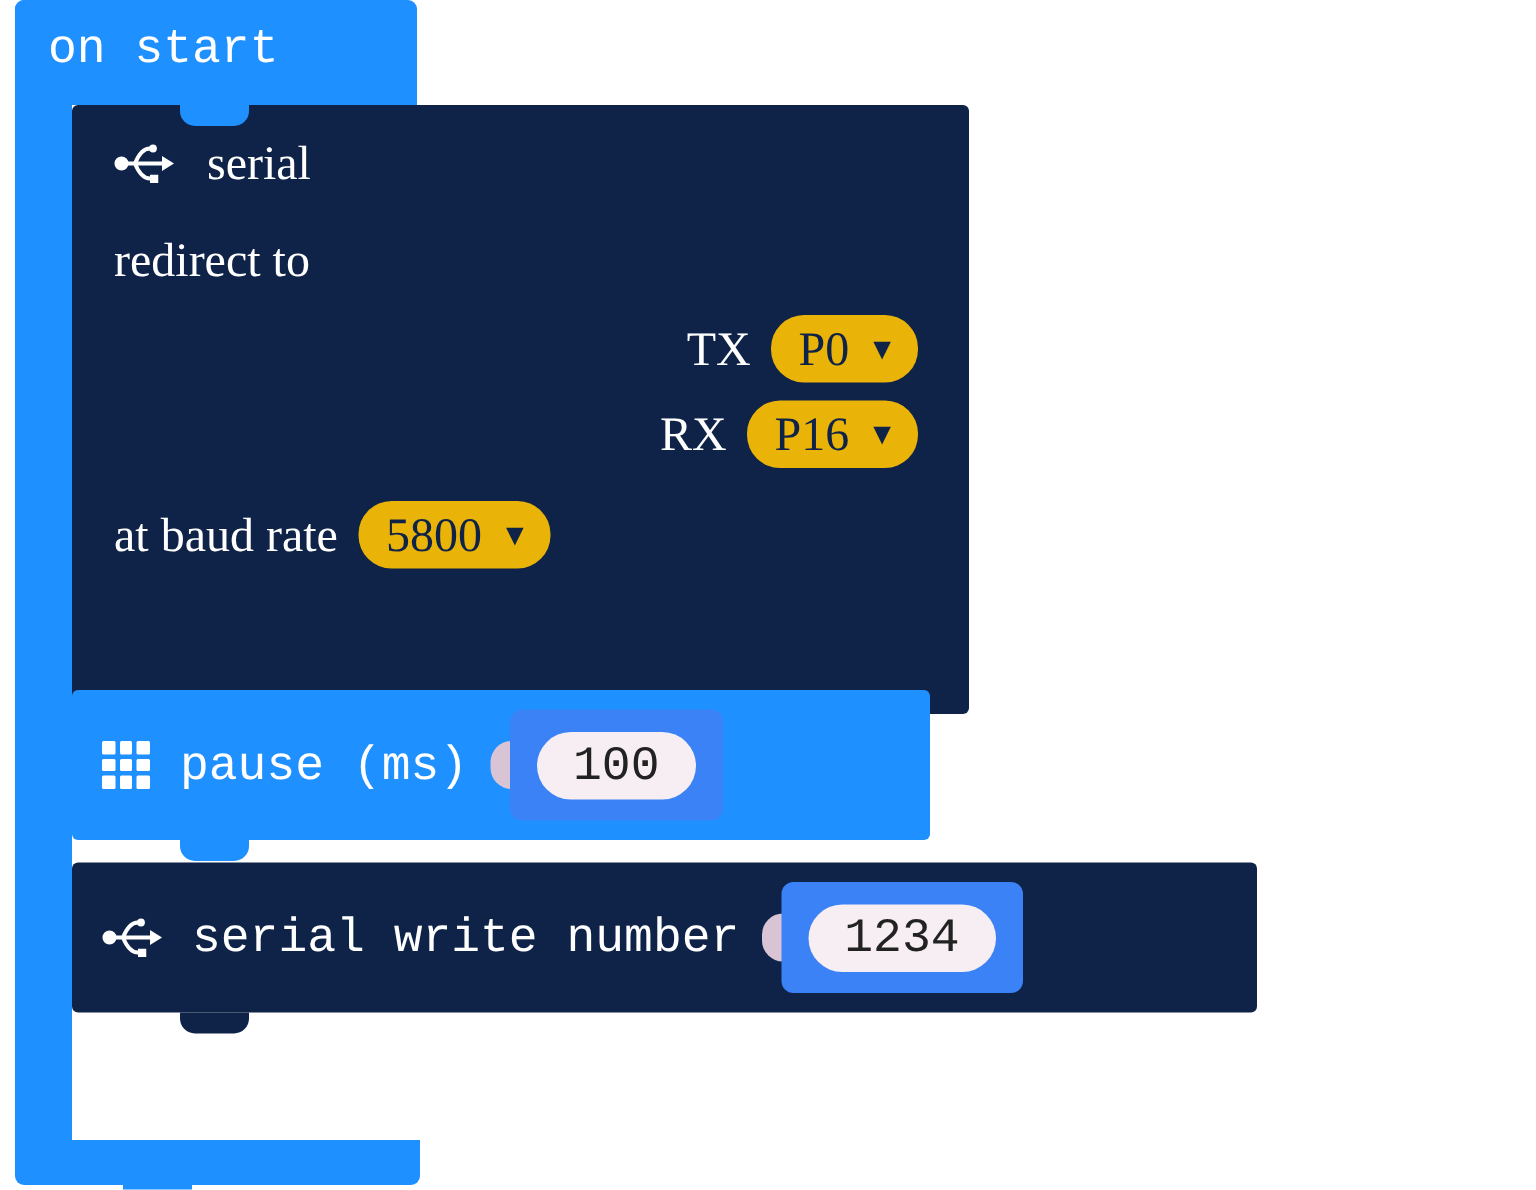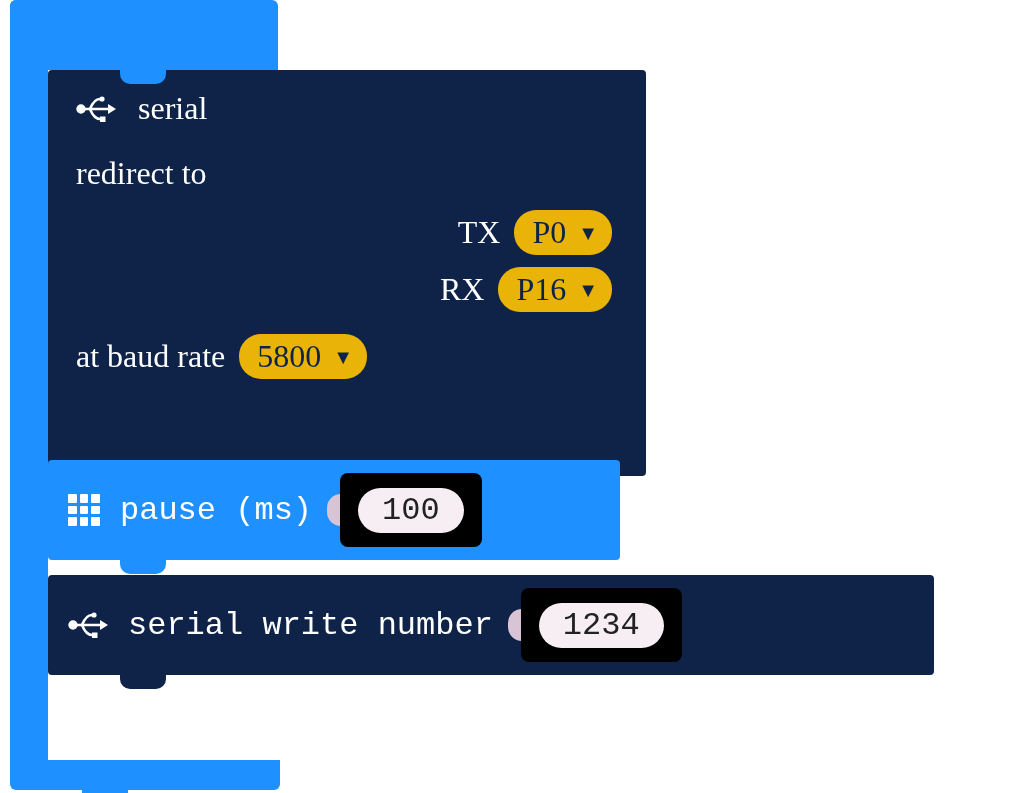--- a/index.html
+++ b/index.html
@@ -76,21 +76,21 @@
     color:#ffffff;
     display:flex;
     align-items:center;
     padding:0 20px;
     gap:20px;
   }
   .serial-write-block {
     position: absolute;
     left: 48px;
     top: 575px;
-    width: 886px;
+    width: 790px;
     height: 100px;
     background: #0f2349;
     border-radius: 4px;
     color:#ffffff;
     display:flex;
     align-items:center;
     padding:0 20px;
     gap:20px;
   }
   .dropdown {
@@ -119,21 +119,21 @@
   .puzzle-tab {
     position:absolute;
     left:-13px;
     top:50%;
     transform:translateY(-50%);
     width:14px;
     height:32px;
     border-radius:14px 0 0 14px;
   }
   .num-input {
-    background:#000000;
+    background:#3b82f6;
     border-radius:8px;
     padding:10px 18px;
     display:flex;
     align-items:center;
     position:relative;
   }
   .num-input .inner {
     background:#f6eef2;
     border-radius:26px;
     padding:4px 24px;
@@ -152,20 +152,21 @@
 </style>
 </head>
 <body>
 
 <div class="spine"></div>
 <div class="foot">
   <div class="notch-in" style="left:72px; top:30px; background:#1e90ff;"></div>
 </div>
 
 <div class="hat">
+  <span>on start</span>
   <div class="notch-in" style="left:110px; top:70px; background:#1e90ff;"></div>
 </div>
 
 <div class="serial-block">
   <div class="notch-in" style="left:72px; top:-0px; background:#1e90ff; z-index:2;"></div>
   <div class="serial-row1">
     <span class="usb-icon">
       <svg width="40" height="30" viewBox="0 0 40 26">
         <g stroke="#ffffff" stroke-width="2.6" fill="none" stroke-linecap="round">
           <circle cx="5" cy="13" r="3.4" fill="#ffffff"></circle>

